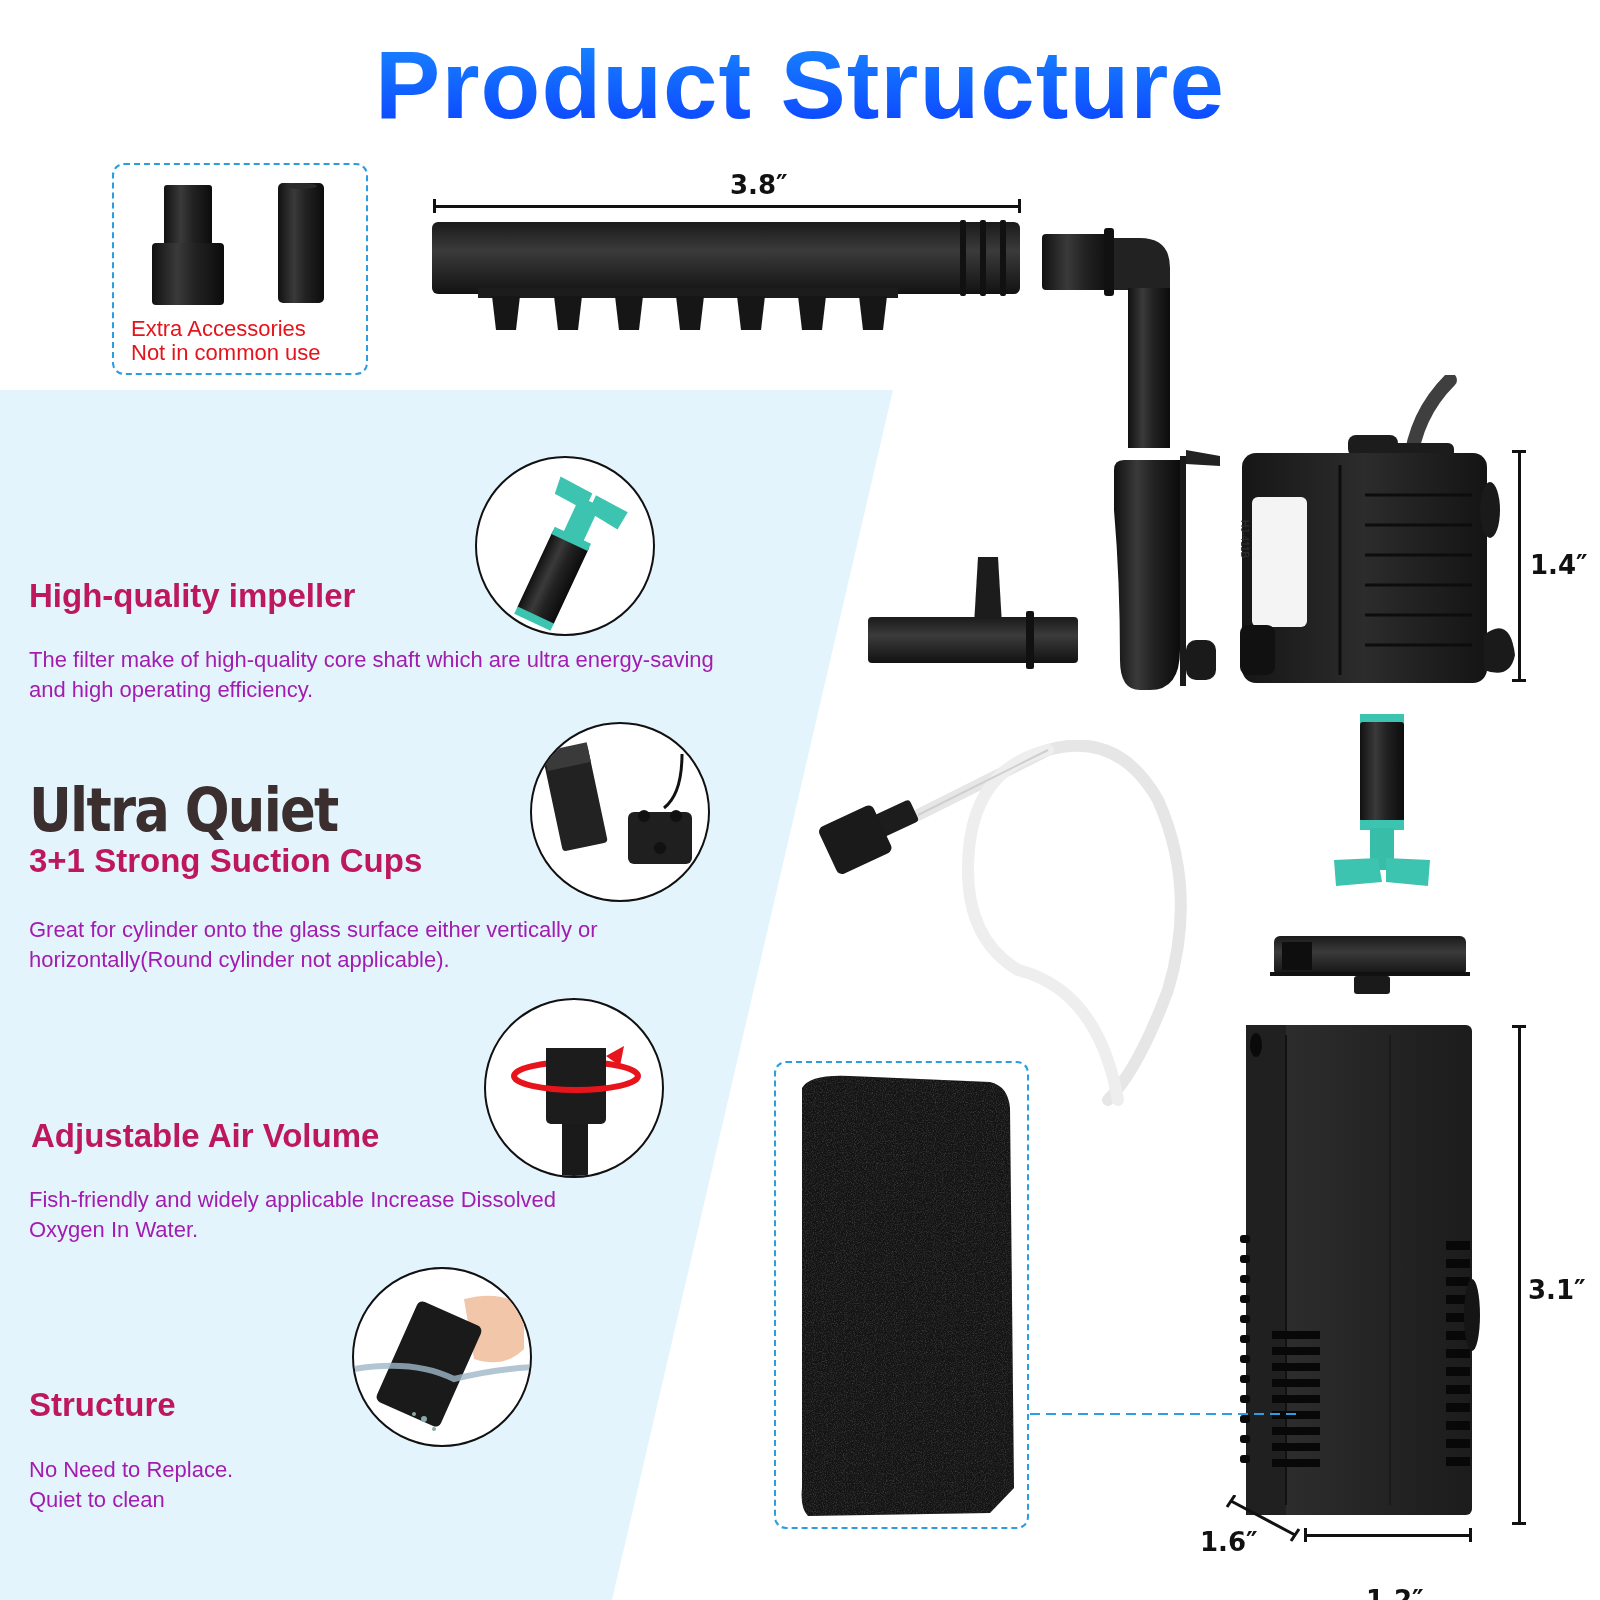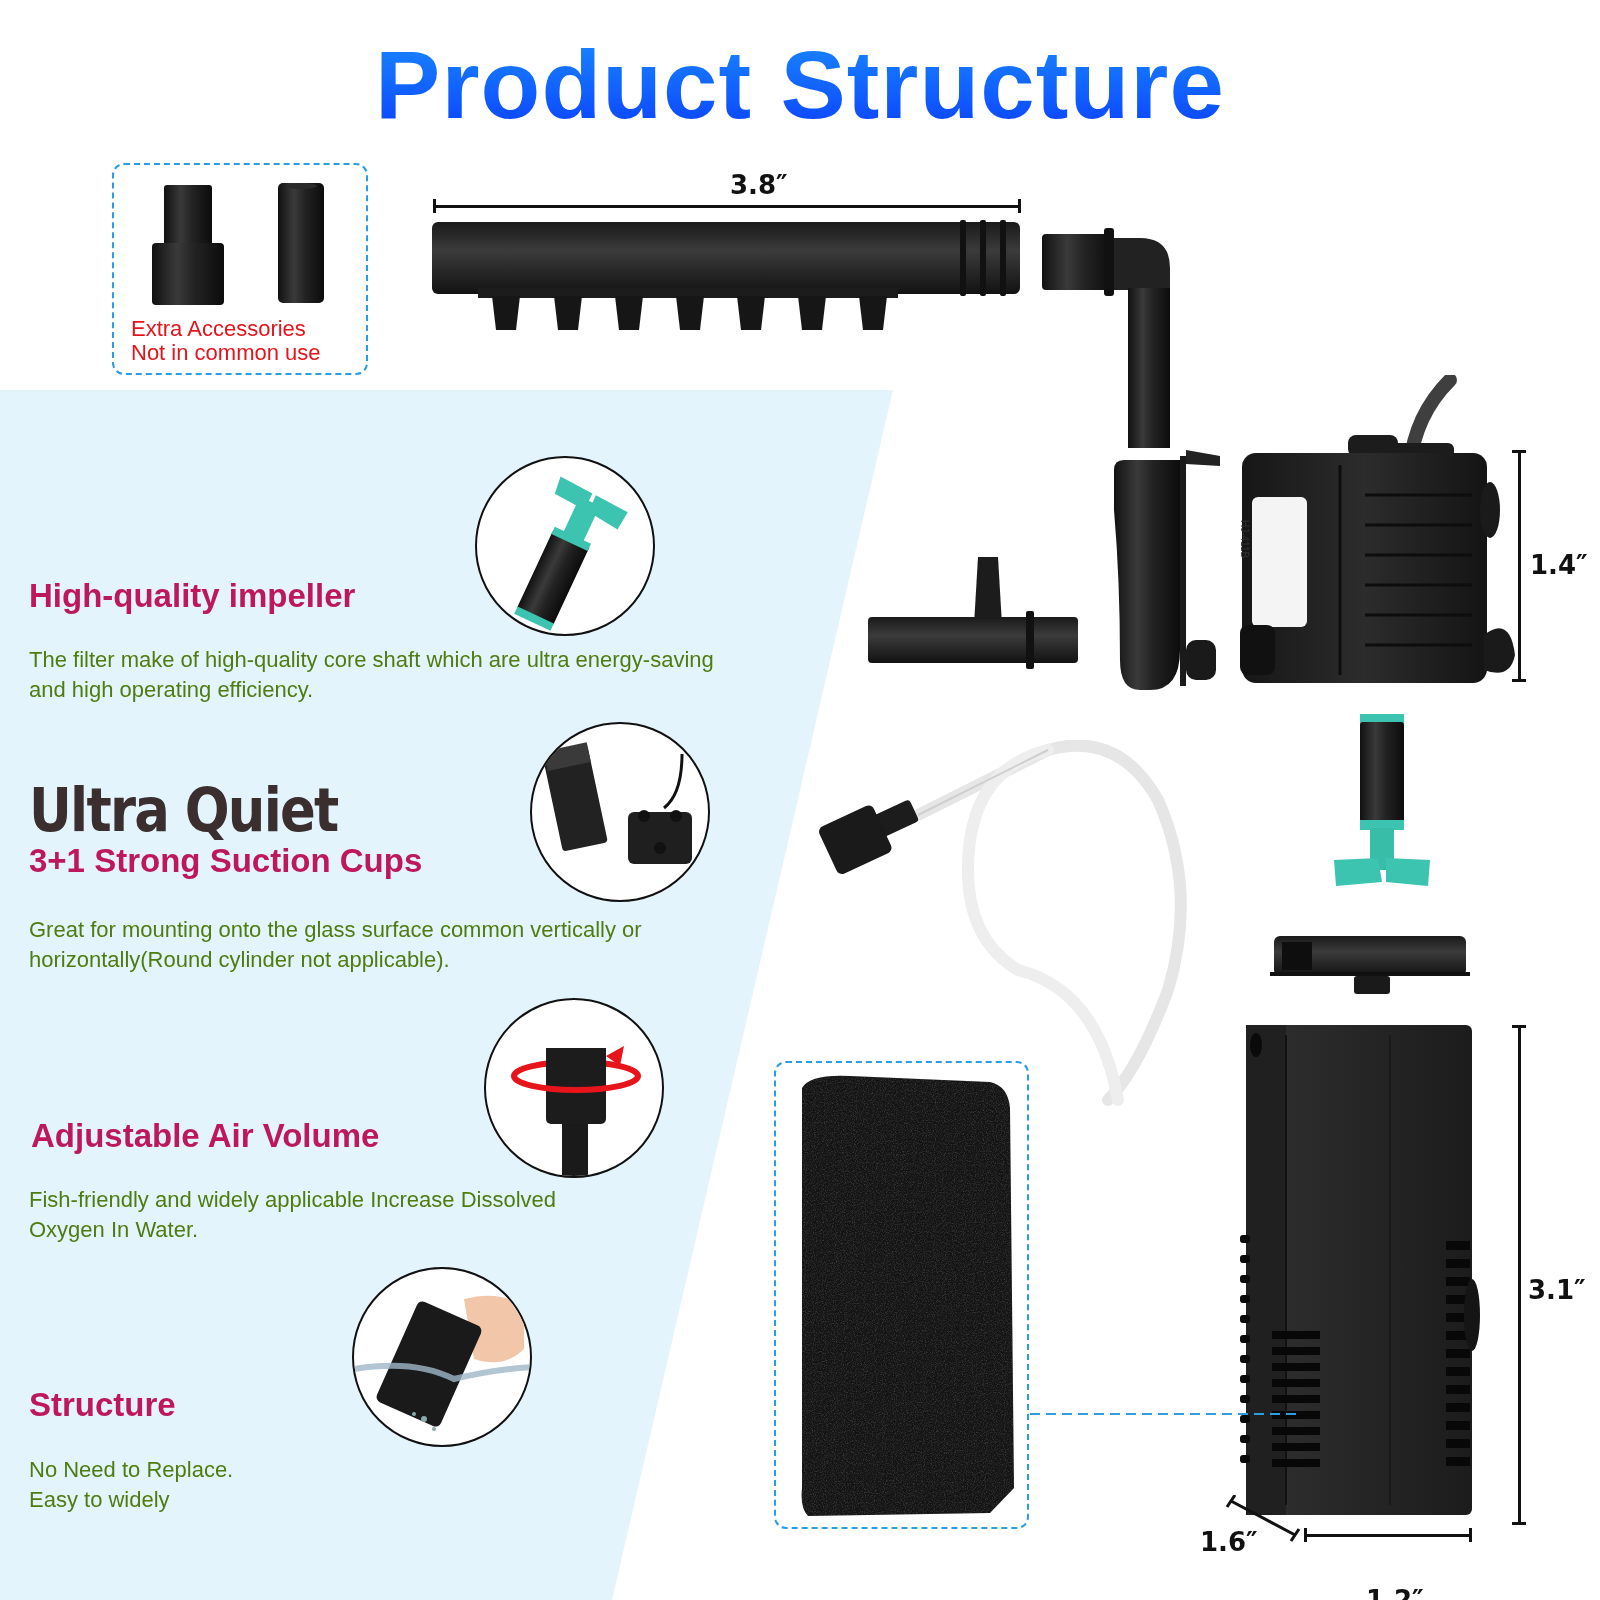--- a/index.html
+++ b/index.html
@@ -21,21 +21,21 @@
     .dashed-box {
       position: absolute; border: 2px dashed #2a9ee0; border-radius: 12px;
     }
     .extra-text {
       position: absolute; color: #e3141b; font-size: 22px; line-height: 24px;
       font-family: "Liberation Sans", sans-serif;
     }
 
     .feat-title { position: absolute; font-weight: 700; font-size: 33px; color: #be185d; font-family: "Liberation Sans", sans-serif; text-align: center; }
     .feat-big { position: absolute; font-weight: 700; font-size: 60px; color: #3a2e2e; font-family: "DejaVu Sans", sans-serif; letter-spacing: -2px; transform: scaleX(0.88); transform-origin: left; }
-    .feat-desc { position: absolute; font-size: 22px; line-height: 30px; color: #4d7c0f; font-family: "Liberation Sans", sans-serif; }
+    .feat-desc { position: absolute; font-size: 22px; line-height: 30px; color: #a21caf; font-family: "Liberation Sans", sans-serif; }
 
     .circle { position: absolute; border: 2px solid #111; border-radius: 50%; background: #fff; overflow: hidden; }
 
     .dim-label { position: absolute; font-family: "DejaVu Sans", sans-serif; font-weight: 700; font-size: 26px; color: #111; }
     .dim-h { position: absolute; height: 3px; background: #111; }
     .dim-v { position: absolute; width: 3px; background: #111; }
     .cap-v { position: absolute; width: 3px; height: 14px; background: #111; }
     .cap-h { position: absolute; height: 3px; width: 14px; background: #111; }
   </style>
 </head>
@@ -289,21 +289,21 @@
     <rect x="22" y="22" width="44" height="20" fill="#3a3a3a" transform="rotate(-12 43 74)"></rect>
     <path d="M150 30 Q150 70 132 84" stroke="#111" stroke-width="3" fill="none"></path>
     <rect x="96" y="88" width="64" height="52" rx="6" fill="#1f1f1f"></rect>
     <circle cx="112" cy="92" r="6" fill="#111"></circle>
       <circle cx="144" cy="92" r="6" fill="#111"></circle>
       <circle cx="128" cy="124" r="6" fill="#111"></circle>
   </svg>
 </div>
 <div class="feat-big" style="left:29px;top:775px;">Ultra Quiet</div>
 <div class="feat-title" style="left:29px;top:842px;">3+1 Strong Suction Cups</div>
-<div class="feat-desc" style="left:29px;top:915px;">Great for mounting onto the glass surface common vertically or</div>
+<div class="feat-desc" style="left:29px;top:915px;">Great for cylinder onto the glass surface either vertically or</div>
 <div class="feat-desc" style="left:29px;top:945px;">horizontally(Round cylinder not applicable).</div>
 
 <div class="circle" style="left:484px;top:998px;width:180px;height:180px;">
   <svg width="180" height="180" viewBox="0 0 180 180">
     <rect x="76" y="120" width="26" height="70" fill="#1a1a1a"></rect>
     <rect x="60" y="48" width="60" height="76" rx="5" fill="#1c1c1c"></rect>
     <ellipse cx="90" cy="76" rx="62" ry="14" fill="none" stroke="#e8141b" stroke-width="6"></ellipse>
     <rect x="60" y="48" width="60" height="26" fill="#1c1c1c"></rect>
     <polygon points="120,56 138,46 134,66" fill="#e8141b"></polygon>
   </svg>
@@ -317,13 +317,13 @@
     <path d="M110 30 Q150 20 170 40 L170 80 Q150 100 120 90 Z" fill="#f2c6a8"></path>
     <rect x="40" y="40" width="70" height="110" rx="6" fill="#1a1a1a" transform="rotate(24 75 95)"></rect>
     <path d="M0 100 Q60 90 100 110 Q140 100 180 98" stroke="#9fb6c8" stroke-width="6" fill="none" opacity="0.8"></path>
     <circle cx="70" cy="150" r="3" fill="#8aa"></circle>
       <circle cx="80" cy="160" r="2" fill="#8aa"></circle>
       <circle cx="60" cy="145" r="2" fill="#8aa"></circle>
   </svg>
 </div>
 <div class="feat-title" style="left:29px;top:1386px;">Structure</div>
 <div class="feat-desc" style="left:29px;top:1455px;">No Need to Replace.</div>
-<div class="feat-desc" style="left:29px;top:1485px;">Easy to widely</div>
+<div class="feat-desc" style="left:29px;top:1485px;">Quiet to clean</div>
 
 </body></html>

